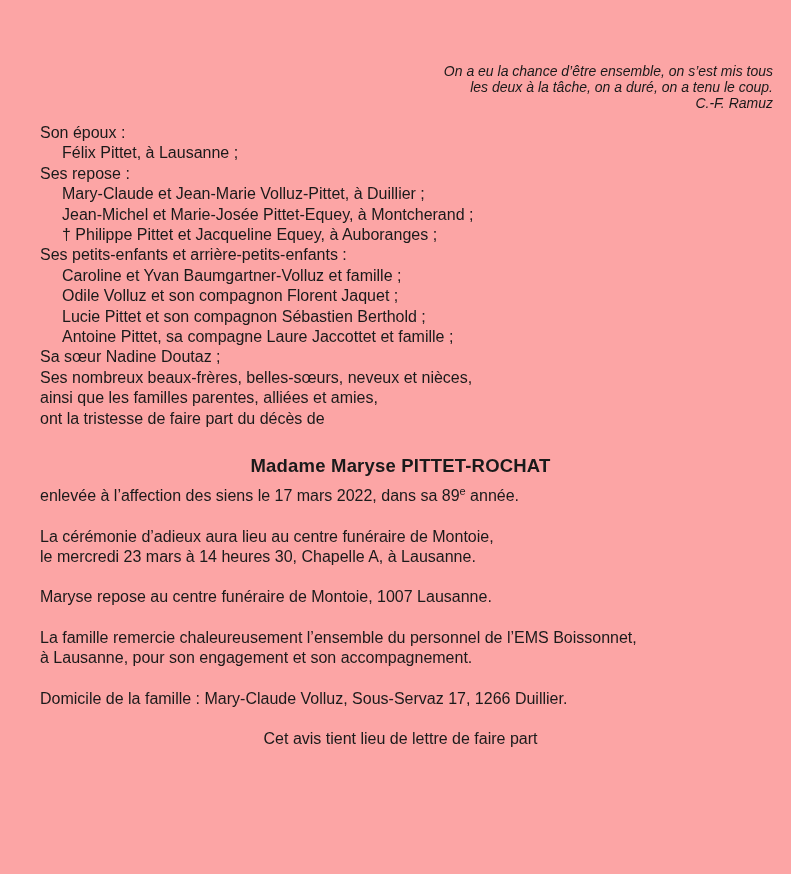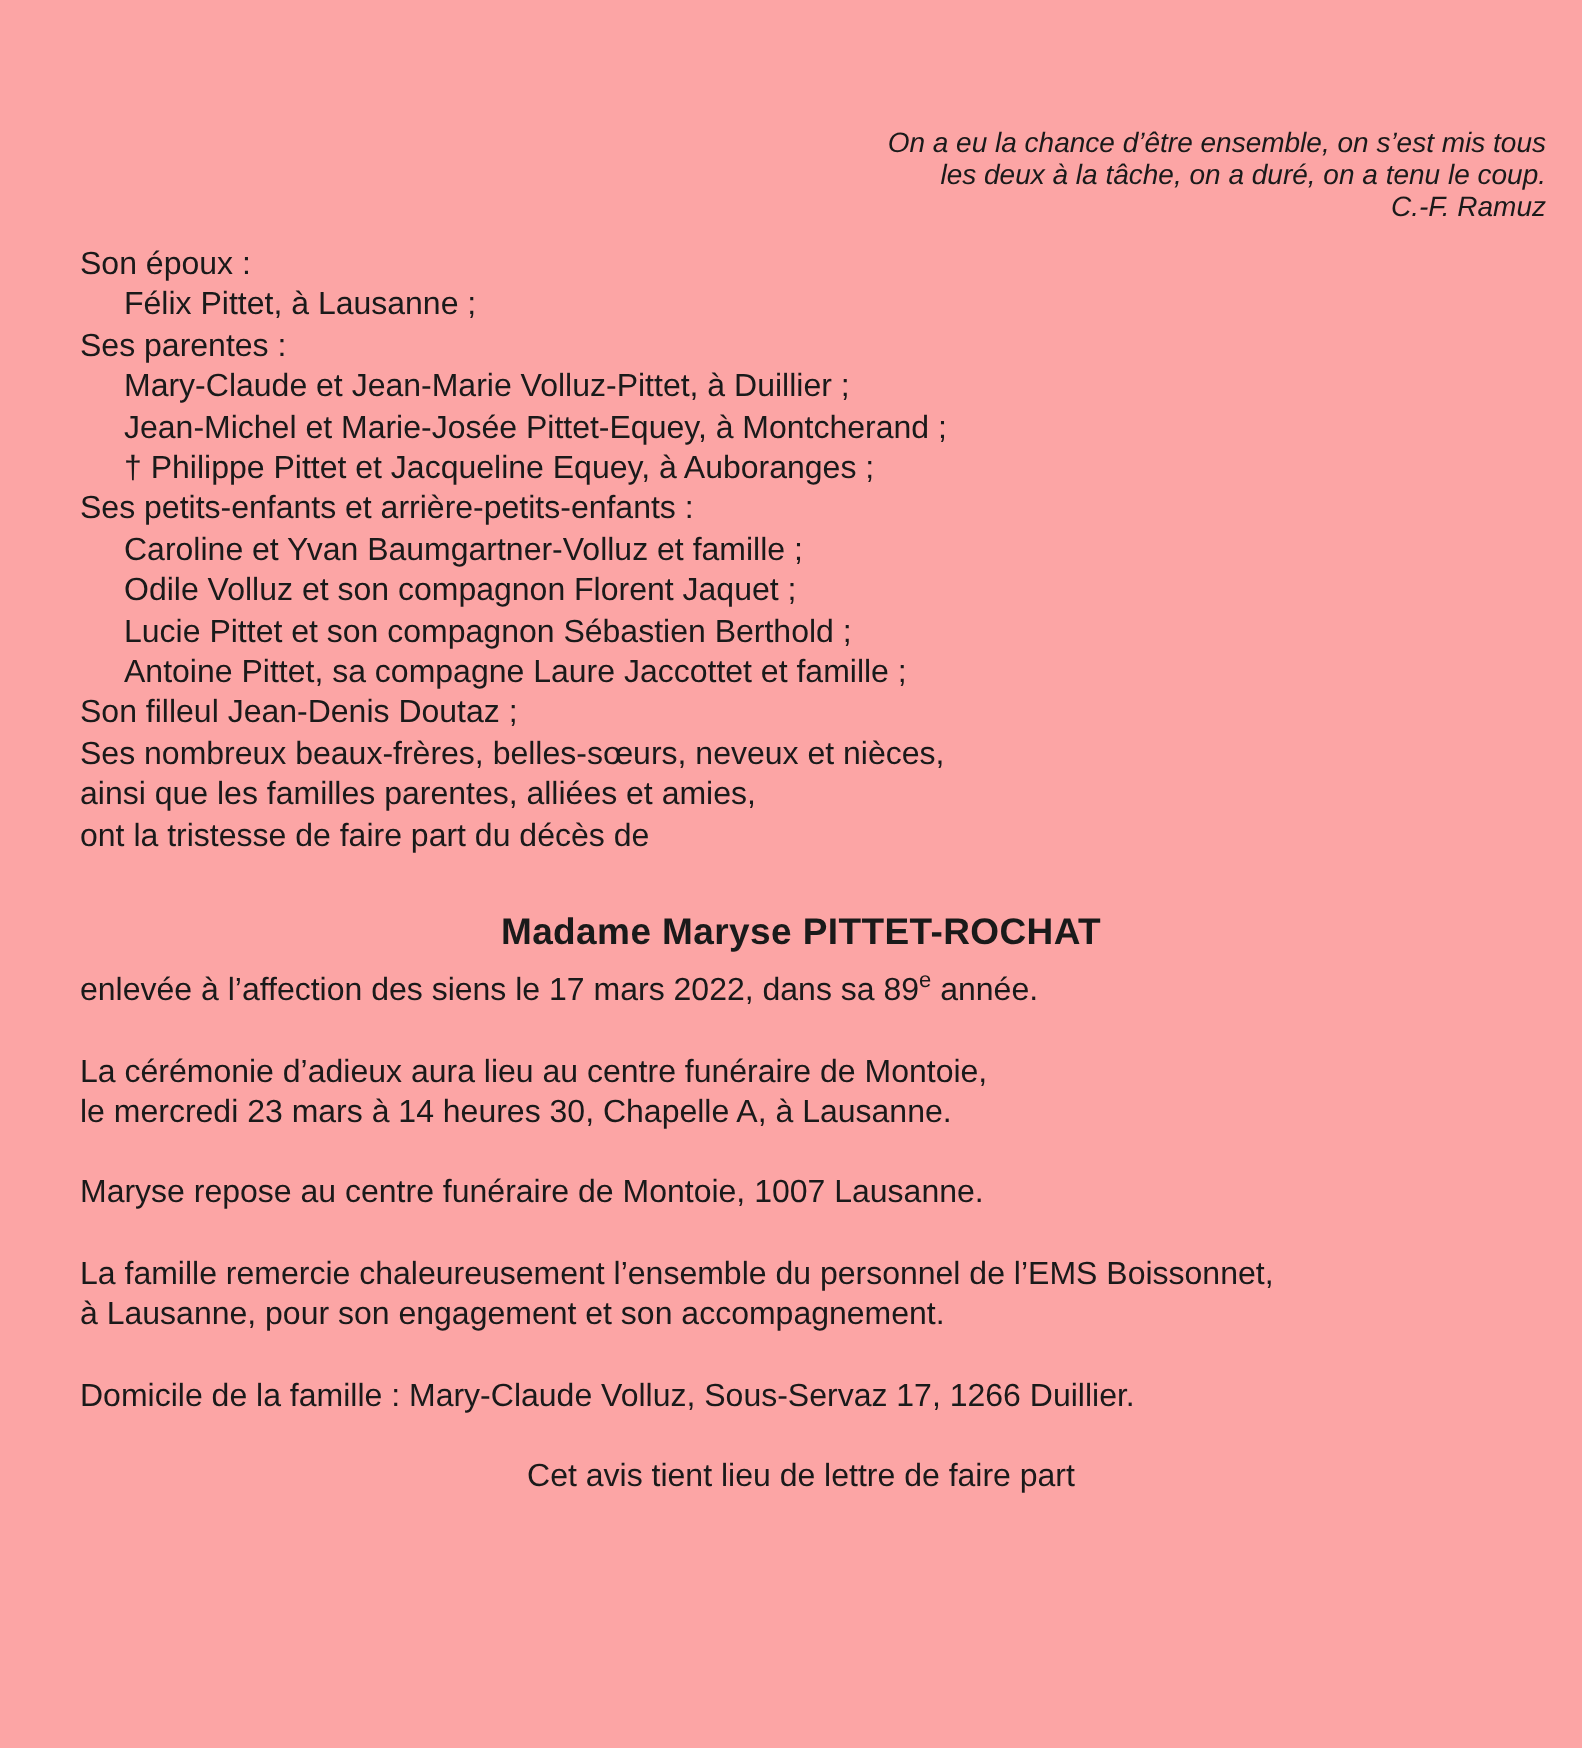--- a/index.html
+++ b/index.html
@@ -51,30 +51,30 @@
 
   <div class="quote">
     <div class="tline">On a eu la chance d’être ensemble, on s’est mis tous</div>
     <div class="tline">les deux à la tâche, on a duré, on a tenu le coup.</div>
     <div class="tline">C.-F. Ramuz</div>
   </div>
 
   <div class="family">
       <div class="tline"><span>Son époux :</span></div>
       <div class="tline ind"><span>Félix </span><span class="b">Pittet</span><span>, à Lausanne ;</span></div>
-      <div class="tline"><span>Ses parentes :</span></div>
+      <div class="tline"><span>Ses repose :</span></div>
       <div class="tline ind"><span>Mary-Claude et Jean-Marie </span><span class="b">Volluz-Pittet</span><span>, à Duillier ;</span></div>
       <div class="tline ind"><span>Jean-Michel et Marie-Josée </span><span class="b">Pittet-Equey</span><span>, à Montcherand ;</span></div>
       <div class="tline ind"><span>† Philippe </span><span class="b">Pittet</span><span> et Jacqueline </span><span class="b">Equey</span><span>, à Auboranges ;</span></div>
       <div class="tline"><span>Ses petits-enfants et arrière-petits-enfants :</span></div>
       <div class="tline ind"><span>Caroline et Yvan </span><span class="b">Baumgartner-Volluz</span><span> et famille ;</span></div>
       <div class="tline ind"><span>Odile Volluz et son compagnon Florent </span><span class="b">Jaquet</span><span> ;</span></div>
       <div class="tline ind"><span>Lucie </span><span class="b">Pittet</span><span> et son compagnon Sébastien </span><span class="b">Berthold</span><span> ;</span></div>
       <div class="tline ind"><span>Antoine </span><span class="b">Pittet</span><span>, sa compagne Laure </span><span class="b">Jaccottet</span><span> et famille ;</span></div>
-      <div class="tline"><span>Son filleul Jean-Denis </span><span class="b">Doutaz</span><span> ;</span></div>
+      <div class="tline"><span>Sa sœur Nadine </span><span class="b">Doutaz</span><span> ;</span></div>
       <div class="tline"><span>Ses nombreux beaux-frères, belles-sœurs, neveux et nièces,</span></div>
       <div class="tline"><span>ainsi que les familles parentes, alliées et amies,</span></div>
       <div class="tline"><span>ont la tristesse de faire part du décès de</span></div>
     </div>
 
   <div class="deceased">Madame Maryse PITTET-ROCHAT</div>
 
   <div class="notice">
       <div class="para">
         <div class="tline"><span>enlevée à l’affection des siens le 17 mars 2022, dans sa 89</span><sup>e</sup><span> année.</span></div>

